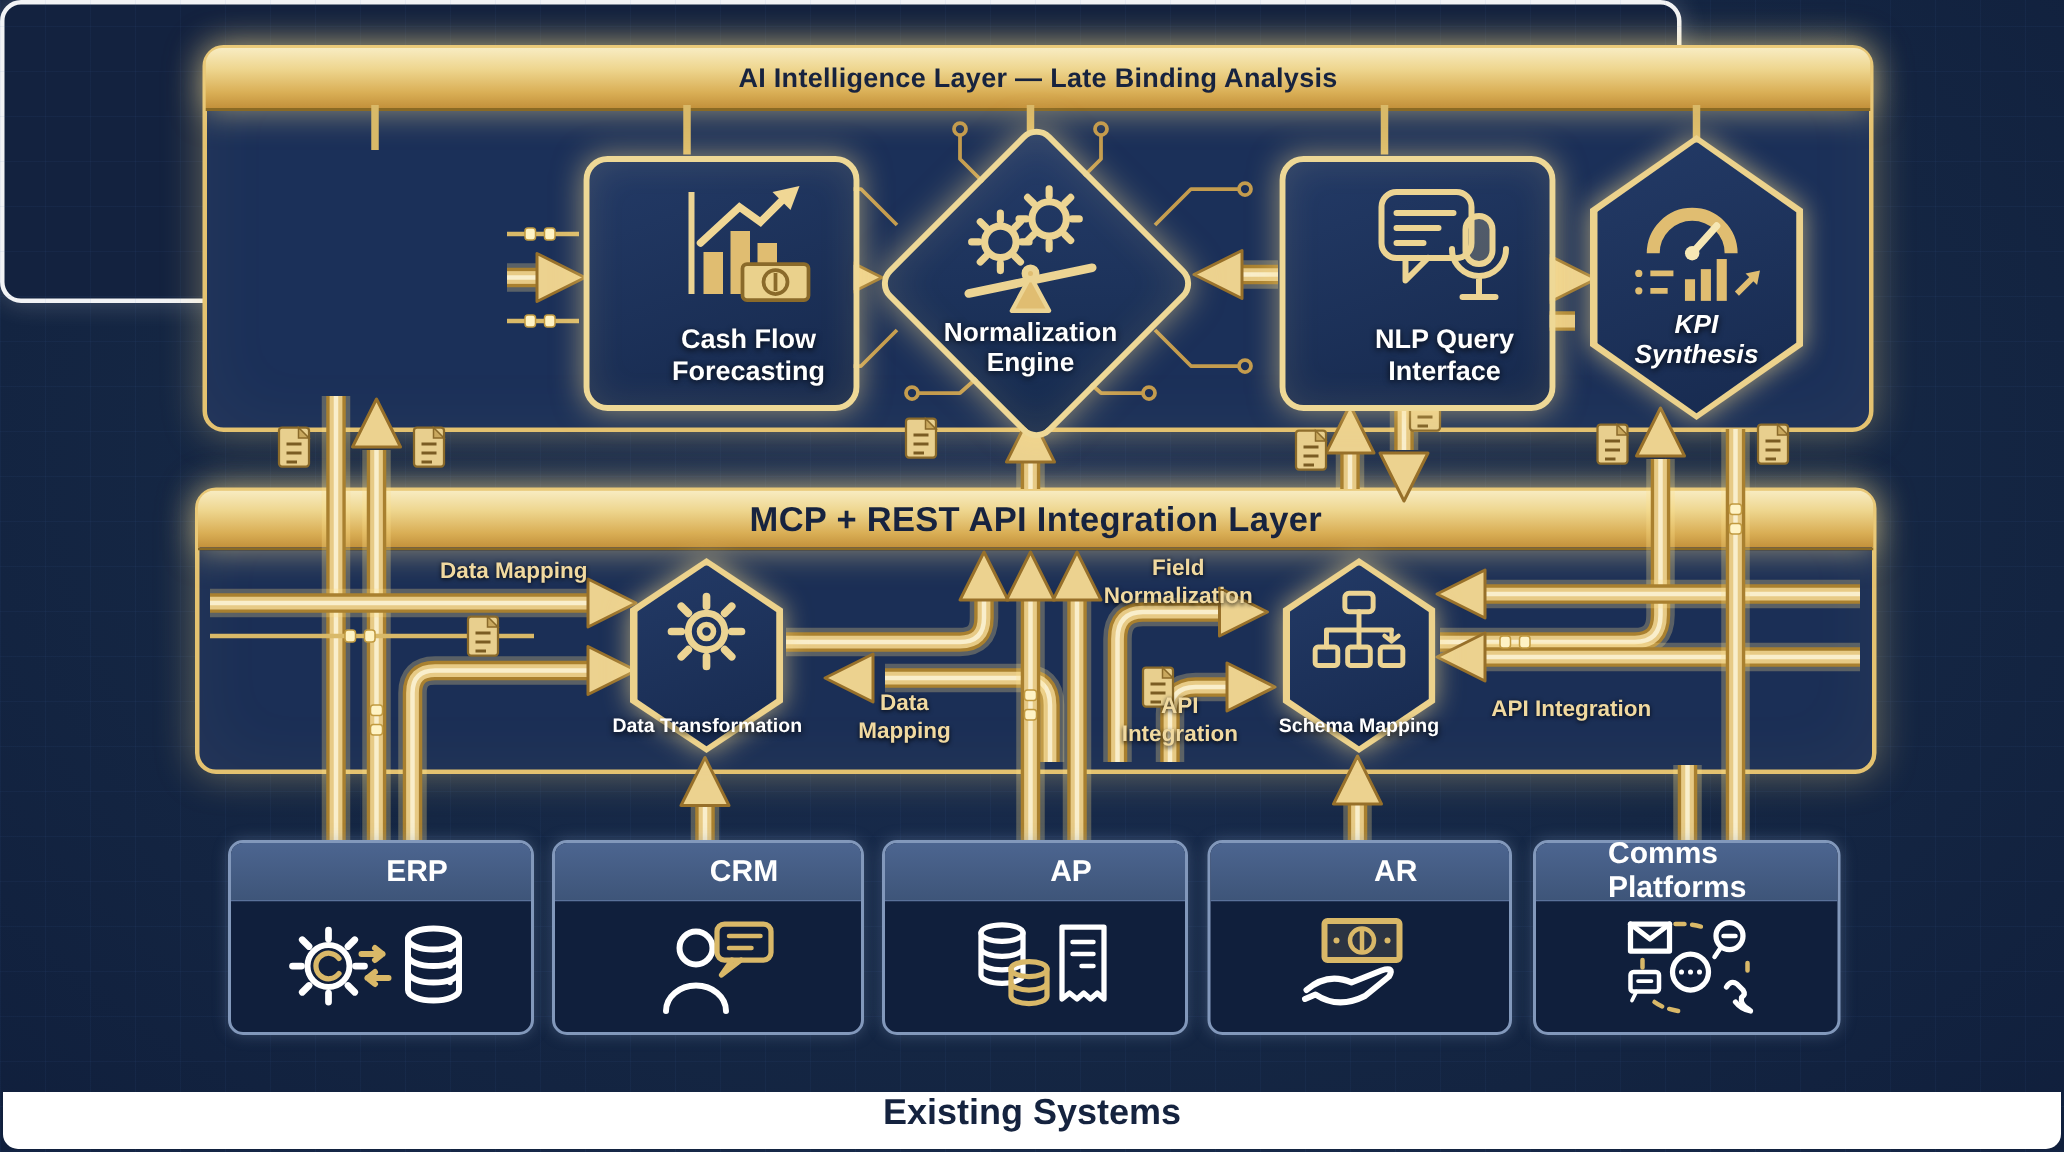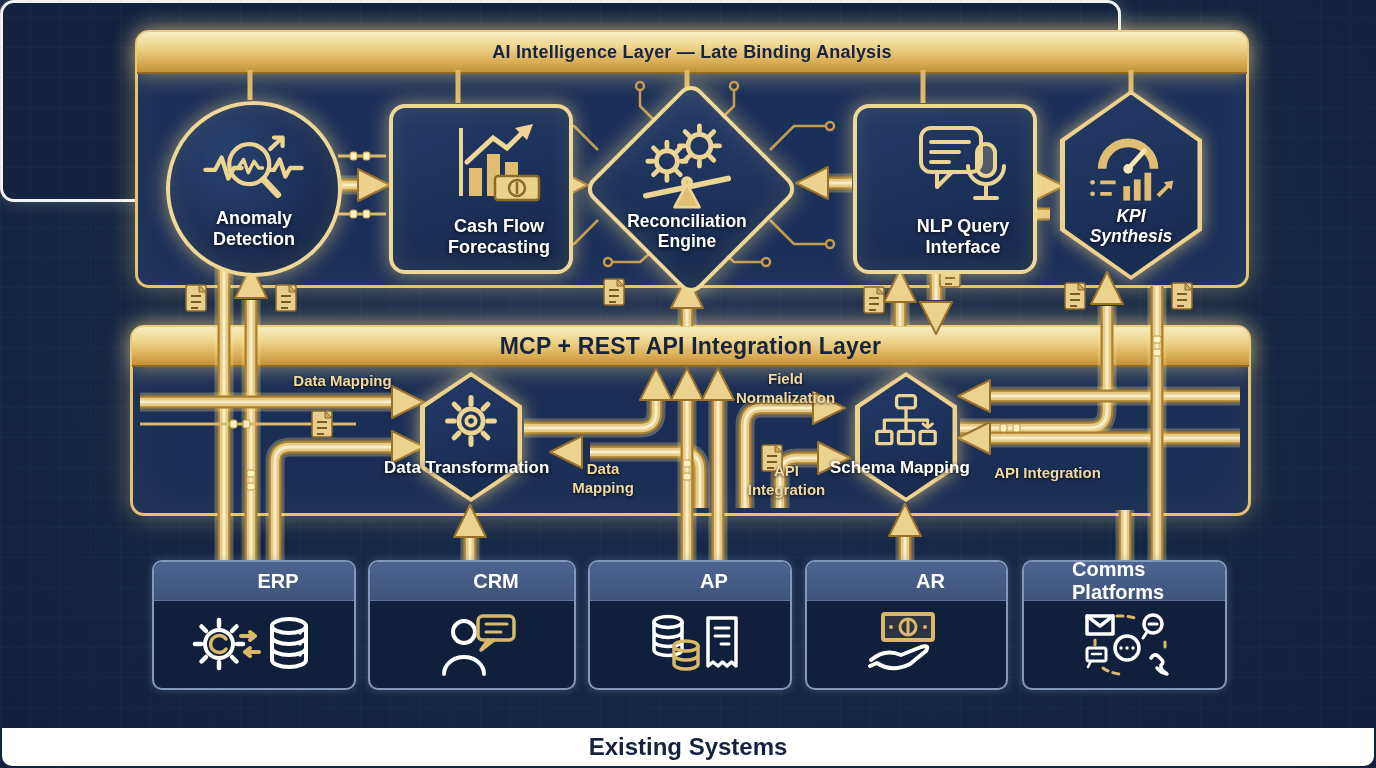--- a/index.html
+++ b/index.html
@@ -20,21 +20,21 @@
   .ex-box{left:130px;top:545px;width:1115px;height:196px;border:3px solid #f2f3f5;border-radius:14px;
     background:#13223f;box-shadow:0 0 18px rgba(255,255,255,.22);}
   .banner{position:absolute;left:-1px;top:-1px;right:-1px;height:40px;border-radius:11px 11px 0 0;
     background:linear-gradient(180deg,#f8ecc2 0%,#eed68f 35%,#d9ae55 75%,#c3913b 100%);
     border-bottom:2px solid #8a6a24;display:flex;align-items:center;justify-content:center;
     box-shadow:0 0 22px rgba(255,228,150,.55);}
   .banner span{color:#17233f;font-weight:700;font-size:18px;letter-spacing:.2px;}
   .mcp-box .banner{height:38px;}
   .mcp-box .banner span{font-size:23px;}
   .ex-band{position:absolute;left:2px;right:2px;bottom:2px;height:38px;background:#ffffff;
-    border-radius:0 0 10px 10px;display:flex;align-items:center;justify-content:center;margin-top:20px;}
+    border-radius:0 0 10px 10px;display:flex;justify-content:center;margin-top:20px;}
   .ex-band span{color:#15233f;font-weight:700;font-size:24px;}
   
   .pipes{position:absolute;left:0;top:0;}
   .pg{stroke:rgba(255,226,140,.28);stroke-width:19;fill:none;stroke-linejoin:round;}
   .po{stroke:#a9802f;stroke-width:13;fill:none;stroke-linejoin:round;}
   .pi{stroke:#e7ca85;stroke-width:8.5;fill:none;stroke-linejoin:round;}
   .pc{stroke:#f9eecb;stroke-width:3;fill:none;stroke-linejoin:round;}
   .head{fill:#ecd28f;stroke:#97702a;stroke-width:2;stroke-linejoin:round;}
   .thin{stroke:#d9b968;stroke-width:3;fill:none;}
   .mid{stroke:#d9b968;stroke-width:5;fill:none;}
@@ -55,22 +55,22 @@
   .hexo{width:100%;height:100%;background:#ecd28c;
     clip-path:polygon(50% 0,100% 26%,100% 74%,50% 100%,0 74%,0 26%);}
   .hexi{position:absolute;inset:4.5px;background:linear-gradient(160deg,#233a66,#172a4f);
     clip-path:polygon(50% 0,100% 26%,100% 74%,50% 100%,0 74%,0 26%);
     display:flex;flex-direction:column;align-items:center;justify-content:center;}
   .kpi-hex{left:1060px;top:90px;width:142px;height:190px;font-style:italic;}
   .dt-hex{left:420px;top:372px;width:102px;height:130px;}
   .sm-hex{left:855px;top:372px;width:102px;height:130px;}
   .clabel{color:#fff;font-weight:700;font-size:18px;line-height:1.16;text-align:center;
     text-shadow:0 1px 4px rgba(0,0,0,.85);}
-  .hexlabel{position:absolute;color:#fff;font-weight:700;font-size:17px;line-height:1.18;
-    text-shadow:0 1px 4px rgba(0,0,0,.9);}
+  .hexlabel{position:absolute;color:#fff;font-weight:700;font-size:13px;line-height:1.18;
+    text-align:center;text-shadow:0 1px 4px rgba(0,0,0,.9);margin-top:18px;}
   .flabel{position:absolute;color:#f0d9a0;font-size:15px;font-weight:600;line-height:1.25;
     text-align:center;text-shadow:0 1px 3px rgba(0,0,0,.85);}
   .nowrap{white-space:nowrap;}
   
   .card{position:absolute;top:560px;height:126px;border:2px solid #8298bb;border-radius:10px;
     background:#101f3c;box-shadow:0 0 10px rgba(130,152,187,.35);}
   .card-h{height:38px;background:linear-gradient(180deg,#4c6590,#3e5579);border-bottom:1px solid #5a719a;
     border-radius:8px 8px 0 0;display:flex;align-items:center;justify-content:center;padding-left:48px;}
   .card-h span{color:#fff;font-weight:700;font-size:20px;}
   .card-b{height:86px;display:flex;align-items:center;justify-content:center;}
@@ -303,31 +303,20 @@
     <use href="#bead" transform="translate(687,470) rotate(90)"></use>
     <use href="#bead" transform="translate(1157,346) rotate(90)"></use>
   </svg>
 
   <div class="flabel nowrap" style="left:290px;top:372px;width:105px">Data Mapping</div>
   <div class="flabel" style="left:723px;top:370px;width:125px">Field Normalization</div>
   <div class="flabel" style="left:558px;top:460px;width:90px">Data Mapping</div>
   <div class="flabel" style="left:734px;top:462px;width:105px">API Integration</div>
   <div class="flabel nowrap" style="left:990px;top:464px;width:115px">API Integration</div>
 
-  <div class="comp circle">
-    <svg width="112" height="80" viewBox="0 0 110 84" class="icon-gold">
-      <path d="M4 44 h10 l7 -13 7 22 6 -11 h8"></path>
-      <path d="M70 44 h6 l6 -11 6 18 5 -9 h12"></path>
-      <circle cx="50" cy="38" r="21"></circle>
-      <path d="M38 42 l6 -9 5 14 6 -12 5 7 h4" stroke-width="3.5"></path>
-      <path d="M65 54 L80 70" stroke-width="7"></path>
-      <path d="M72 22 L85 10 M85 10 h-9 M85 10 v9"></path>
-    </svg>
-    <div class="clabel" style="width:120px">Anomaly Detection</div>
-  </div>
 
   <div class="comp rectc" style="left:389px;top:104px">
     <svg width="104" height="88" viewBox="0 0 100 88">
       <path d="M12 8 V76" stroke="#ecd493" stroke-width="4" fill="none"></path>
       <rect x="20" y="48" width="13" height="28" fill="#e0bd71"></rect>
       <rect x="38" y="34" width="13" height="42" fill="#e0bd71"></rect>
       <rect x="56" y="42" width="13" height="34" fill="#e0bd71"></rect>
       <path d="M18 42 L44 18 L58 28 L76 10" stroke="#f0d795" stroke-width="5" fill="none" stroke-linecap="round"></path>
       <polygon points="84,4 66,8 78,20" fill="#f0d795"></polygon>
       <rect x="46" y="56" width="44" height="24" rx="3" fill="#ead18c" stroke="#8a6a2a" stroke-width="2.5"></rect>
@@ -341,21 +330,21 @@
   <div class="comp diamond-content">
     <svg width="106" height="88" viewBox="0 0 110 92" class="icon-gold">
       <circle cx="34" cy="40" r="11" stroke-width="5"></circle>
       <path d="M34 25 v-5 M34 55 v5 M19 40 h-5 M49 40 h5 M24 30 l-4 -4 M44 30 l4 -4 M24 50 l-4 4 M44 50 l4 4" stroke-width="5"></path>
       <circle cx="68" cy="24" r="12" stroke-width="5"></circle>
       <path d="M68 8 v-5 M68 40 v5 M52 24 h-5 M84 24 h5 M57 13 l-4 -4 M79 13 l4 -4 M57 35 l-4 4 M79 35 l4 4" stroke-width="5"></path>
       <path d="M12 76 L98 58" stroke-width="6"></path>
       <path d="M55 64 l-13 24 h26 z" fill="#e0bd71" stroke-width="3"></path>
       <circle cx="55" cy="62" r="4" fill="#e0bd71"></circle>
     </svg>
-    <div class="clabel" style="width:150px;font-size:17.5px">Reconciliation Engine</div>
+    <div class="clabel" style="width:150px;font-size:17.5px">Normalization Engine</div>
   </div>
 
   <div class="comp rectc" style="left:853px;top:104px">
     <svg width="100" height="88" viewBox="0 0 100 88" class="icon-gold">
       <rect x="8" y="8" width="60" height="44" rx="10" stroke-width="4"></rect>
       <path d="M24 52 v15 l15 -15" stroke-width="4"></path>
       <path d="M18 22 h38 M18 32 h28 M18 42 h18" stroke-width="4"></path>
       <rect x="64" y="24" width="18" height="32" rx="9" stroke-width="4" fill="rgba(236,212,147,.25)"></rect>
       <path d="M55 46 a18 18 0 0 0 36 0 M73 64 V78 M62 78 h22" stroke-width="4"></path>
     </svg>

